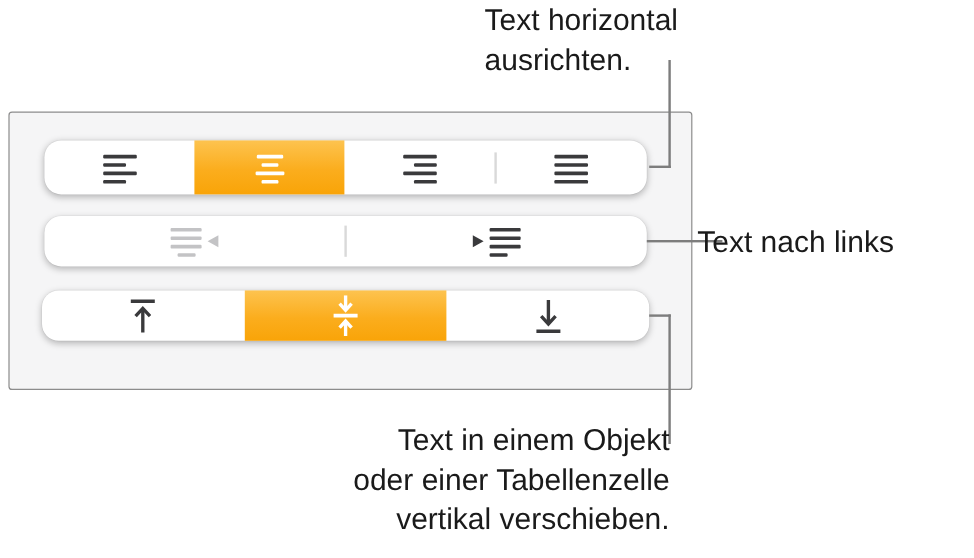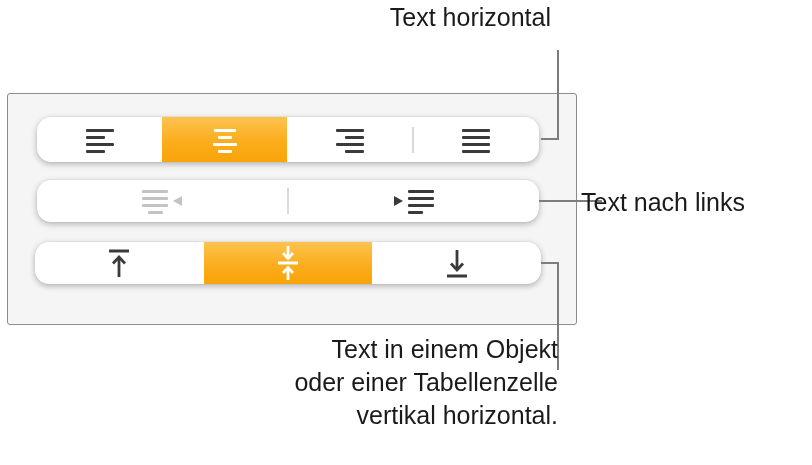--- a/index.html
+++ b/index.html
@@ -54,23 +54,23 @@
     left:541px;top:262px;width:16px;height:106px;
     border-top:2px solid #7d7d7d;border-right:2px solid #7d7d7d;
   }
 
   
   .ann{
     position:absolute;font-size:25px;line-height:33px;color:#1a1a1a;
     white-space:nowrap;
   }
   .ann span{display:block;}
-  .ann-top{top:1px;right:261px;text-align:left;}
+  .ann-top{top:1px;right:247px;text-align:left;}
   .ann-right{left:581px;top:186px;text-align:left;}
-  .ann-bottom{top:333px;right:254px;text-align:right;}
+  .ann-bottom{top:351px;right:254px;text-align:right;}
 </style>
 </head>
 <body>
 
 <div class="panel">
 
   <div class="pill row1">
     <div class="seg first">
       <svg width="30" height="28" viewBox="0 0 30 28">
         <rect x="1" y="3" width="28" height="3" rx="1" fill="currentColor"></rect>
@@ -154,23 +154,24 @@
     </div>
   </div>
 </div>
 
 <div class="callout callout-elbow-top"></div>
 <div class="callout callout-straight-mid"></div>
 <div class="callout callout-elbow-bottom"></div>
 
 <div class="ann ann-top">
   <span>Text horizontal</span>
+  <span>ausrichten.</span>
 </div>
 
 <div class="ann ann-right">
   <span>Text nach links</span>
 </div>
 
 <div class="ann ann-bottom">
   <span>Text in einem Objekt</span>
   <span>oder einer Tabellenzelle</span>
-  <span>vertikal horizontal.</span>
+  <span>vertikal verschieben.</span>
 </div>
 
 </body></html>

